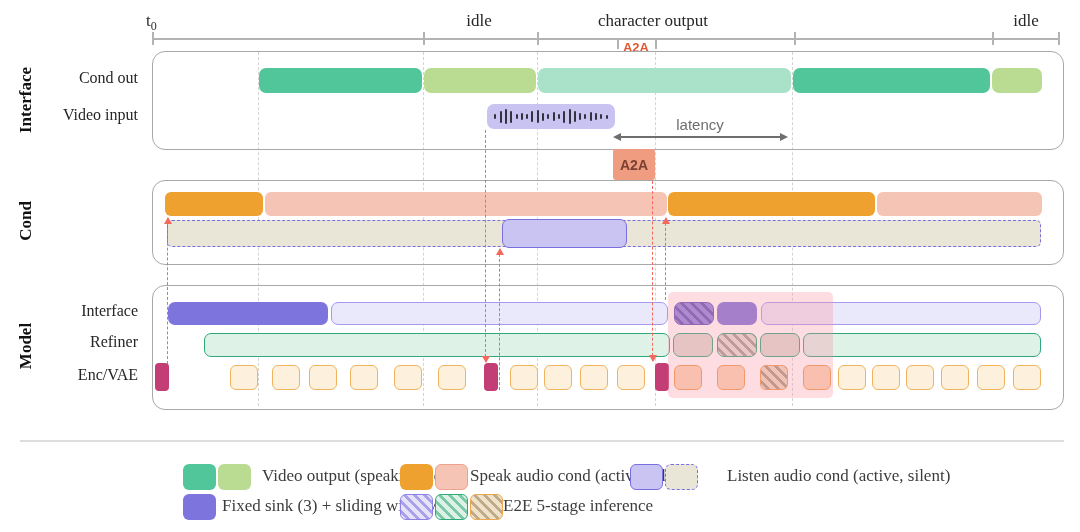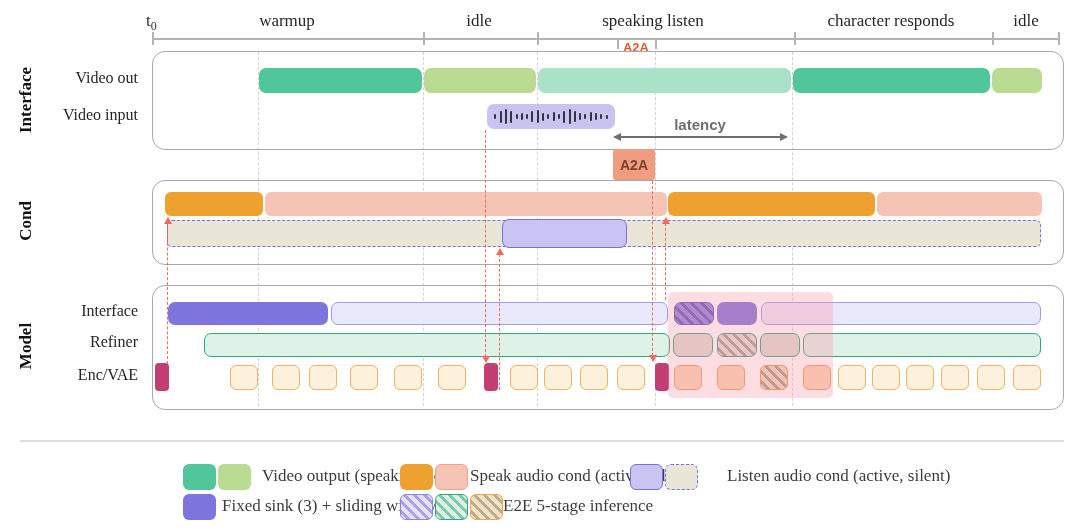--- a/index.html
+++ b/index.html
@@ -37,34 +37,32 @@
       <div class="abs gridline" style="left: 792px; top: 52px; height: 354px;"></div>
       <div class="abs " style="left: 152px; top: 38px; width: 906px; height: 1.5px; background: rgb(179, 179, 179);"></div>
       <div class="abs " style="left: 152px; top: 32px; width: 1.5px; height: 13px; background: rgb(179, 179, 179);"></div>
       <div class="abs " style="left: 423px; top: 32px; width: 1.5px; height: 13px; background: rgb(179, 179, 179);"></div>
       <div class="abs " style="left: 537px; top: 32px; width: 1.5px; height: 13px; background: rgb(179, 179, 179);"></div>
       <div class="abs " style="left: 794px; top: 32px; width: 1.5px; height: 13px; background: rgb(179, 179, 179);"></div>
       <div class="abs " style="left: 992px; top: 32px; width: 1.5px; height: 13px; background: rgb(179, 179, 179);"></div>
       <div class="abs " style="left: 1058px; top: 32px; width: 1.5px; height: 13px; background: rgb(179, 179, 179);"></div>
       <div class="abs " style="left: 617px; top: 38px; width: 1.5px; height: 11px; background: rgb(179, 179, 179);"></div>
       <div class="abs " style="left: 655px; top: 38px; width: 1.5px; height: 11px; background: rgb(179, 179, 179);"></div>
-      <div class="abs phaselabel serif" style="left: 177px; top: 11px; width: 220px;">warmup</div>
       <div class="abs phaselabel serif" style="left: 369px; top: 11px; width: 220px;">idle</div>
-      <div class="abs phaselabel serif" style="left: 543px; top: 11px; width: 220px;">speaking listen</div>
-      <div class="abs phaselabel serif" style="left: 781px; top: 11px; width: 220px;">character responds</div>
+      <div class="abs phaselabel serif" style="left: 543px; top: 11px; width: 220px;">character output</div>
       <div class="abs phaselabel serif" style="left: 916px; top: 11px; width: 220px;">idle</div>
       <div class="abs serif" style="left: 146px; top: 11px; font-size: 17px;"><span>t</span><sub style="font-size: 12px;">0</sub></div>
       <div class="abs sans" style="left: 606px; top: 40px; width: 60px; text-align: center; font-size: 13px; font-weight: bold; color: rgb(226, 85, 46);">A2A</div>
       <div class="abs panel" style="left: 152px; top: 51px; width: 910px; height: 97px;"></div>
       <div class="abs grouplabel serif" style="left: -33px; top: 89px; width: 120px; height: 22px;">Interface</div>
       <div class="abs panel" style="left: 152px; top: 180px; width: 910px; height: 83px;"></div>
       <div class="abs grouplabel serif" style="left: -33px; top: 210px; width: 120px; height: 22px;">Cond</div>
       <div class="abs panel" style="left: 152px; top: 285px; width: 910px; height: 123px;"></div>
       <div class="abs grouplabel serif" style="left: -33px; top: 335px; width: 120px; height: 22px;">Model</div>
-      <div class="abs rowlabel serif" style="left: 0px; top: 69px; width: 138px; height: 22px;">Video out</div>
+      <div class="abs rowlabel serif" style="left: 0px; top: 69px; width: 138px; height: 22px;">Cond out</div>
       <div class="abs rowlabel serif" style="left: 0px; top: 106px; width: 138px; height: 22px;">Video input</div>
       <div class="abs rowlabel serif" style="left: 0px; top: 302px; width: 138px; height: 22px;">Interface</div>
       <div class="abs rowlabel serif" style="left: 0px; top: 333px; width: 138px; height: 22px;">Refiner</div>
       <div class="abs rowlabel serif" style="left: 0px; top: 366px; width: 138px; height: 22px;">Enc/VAE</div>
       <div class="abs bar" style="left: 259px; top: 68px; width: 163px; height: 25px; background: rgb(82, 198, 155);"></div>
       <div class="abs bar" style="left: 424px; top: 68px; width: 112px; height: 25px; background: rgb(185, 220, 146);"></div>
       <div class="abs bar" style="left: 538px; top: 68px; width: 253px; height: 25px; background: rgb(169, 226, 200);"></div>
       <div class="abs bar" style="left: 793px; top: 68px; width: 197px; height: 25px; background: rgb(82, 198, 155);"></div>
       <div class="abs bar" style="left: 992px; top: 68px; width: 50px; height: 25px; background: rgb(185, 220, 146);"></div>
       <div class="abs bar" style="left: 487px; top: 104px; width: 128px; height: 25px; background: rgb(200, 195, 241); display: flex; align-items: center; justify-content: center; gap: 3.3px;">
@@ -87,21 +85,21 @@
         <div style="width: 2px; height: 7px; background: rgb(51, 50, 63); border-radius: 1px;"></div>
         <div style="width: 2px; height: 5px; background: rgb(51, 50, 63); border-radius: 1px;"></div>
         <div style="width: 2px; height: 9px; background: rgb(51, 50, 63); border-radius: 1px;"></div>
         <div style="width: 2px; height: 7px; background: rgb(51, 50, 63); border-radius: 1px;"></div>
         <div style="width: 2px; height: 5px; background: rgb(51, 50, 63); border-radius: 1px;"></div>
         <div style="width: 2px; height: 4px; background: rgb(51, 50, 63); border-radius: 1px;"></div>
       </div>
       <div class="abs " style="left: 619px; top: 136px; width: 163px; height: 1.6px; background: rgb(110, 110, 110);"></div>
       <div class="abs " style="left: 613px; top: 132.5px; width: 0px; height: 0px; border-top: 4.5px solid transparent; border-bottom: 4.5px solid transparent; border-right: 8px solid rgb(110, 110, 110);"></div>
       <div class="abs " style="left: 780px; top: 132.5px; width: 0px; height: 0px; border-top: 4.5px solid transparent; border-bottom: 4.5px solid transparent; border-left: 8px solid rgb(110, 110, 110);"></div>
-      <div class="abs sans" style="left: 650px; top: 116px; width: 100px; text-align: center; font-size: 15px; color: rgb(110, 110, 110); font-weight: bold;">latency</div>
+      <div class="abs sans" style="left: 650px; top: 116px; width: 100px; text-align: center; font-size: 15px; color: rgb(110, 110, 110);">latency</div>
       <div class="abs sans" style="left: 613px; top: 149px; width: 42px; height: 31px; background: rgb(239, 156, 128); border-radius: 3px; display: flex; align-items: center; justify-content: center; font-size: 14px; font-weight: bold; color: rgb(124, 64, 48); z-index: 5;">A2A</div>
       <div class="abs bar" style="left: 165px; top: 192px; width: 98px; height: 24px; background: rgb(239, 161, 47); border-radius: 6px;"></div>
       <div class="abs bar" style="left: 265px; top: 192px; width: 402px; height: 24px; background: rgb(246, 196, 180); border-radius: 6px;"></div>
       <div class="abs bar" style="left: 668px; top: 192px; width: 207px; height: 24px; background: rgb(239, 161, 47); border-radius: 6px;"></div>
       <div class="abs bar" style="left: 877px; top: 192px; width: 165px; height: 24px; background: rgb(246, 196, 180); border-radius: 6px;"></div>
       <div class="abs " style="left: 167px; top: 220px; width: 874px; height: 27px; background: rgb(233, 229, 215); border: 1.6px dashed rgb(122, 111, 224); border-radius: 5px; box-sizing: border-box;"></div>
       <div class="abs " style="left: 502px; top: 219px; width: 125px; height: 29px; background: rgb(201, 196, 242); border: 1.6px solid rgb(122, 111, 224); border-radius: 7px; box-sizing: border-box;"></div>
       <div class="abs " style="left: 168px; top: 302px; width: 160px; height: 23px; box-sizing: border-box; border-radius: 7px; background: rgb(126, 116, 221);"></div>
       <div class="abs " style="left: 331px; top: 302px; width: 337px; height: 23px; box-sizing: border-box; border-radius: 7px; background: rgb(234, 232, 251); border: 1.5px solid rgb(163, 154, 240);"></div>
       <div class="abs h-gen" style="left: 674px; top: 302px; width: 40px; height: 23px; box-sizing: border-box; border-radius: 7px;"></div>

